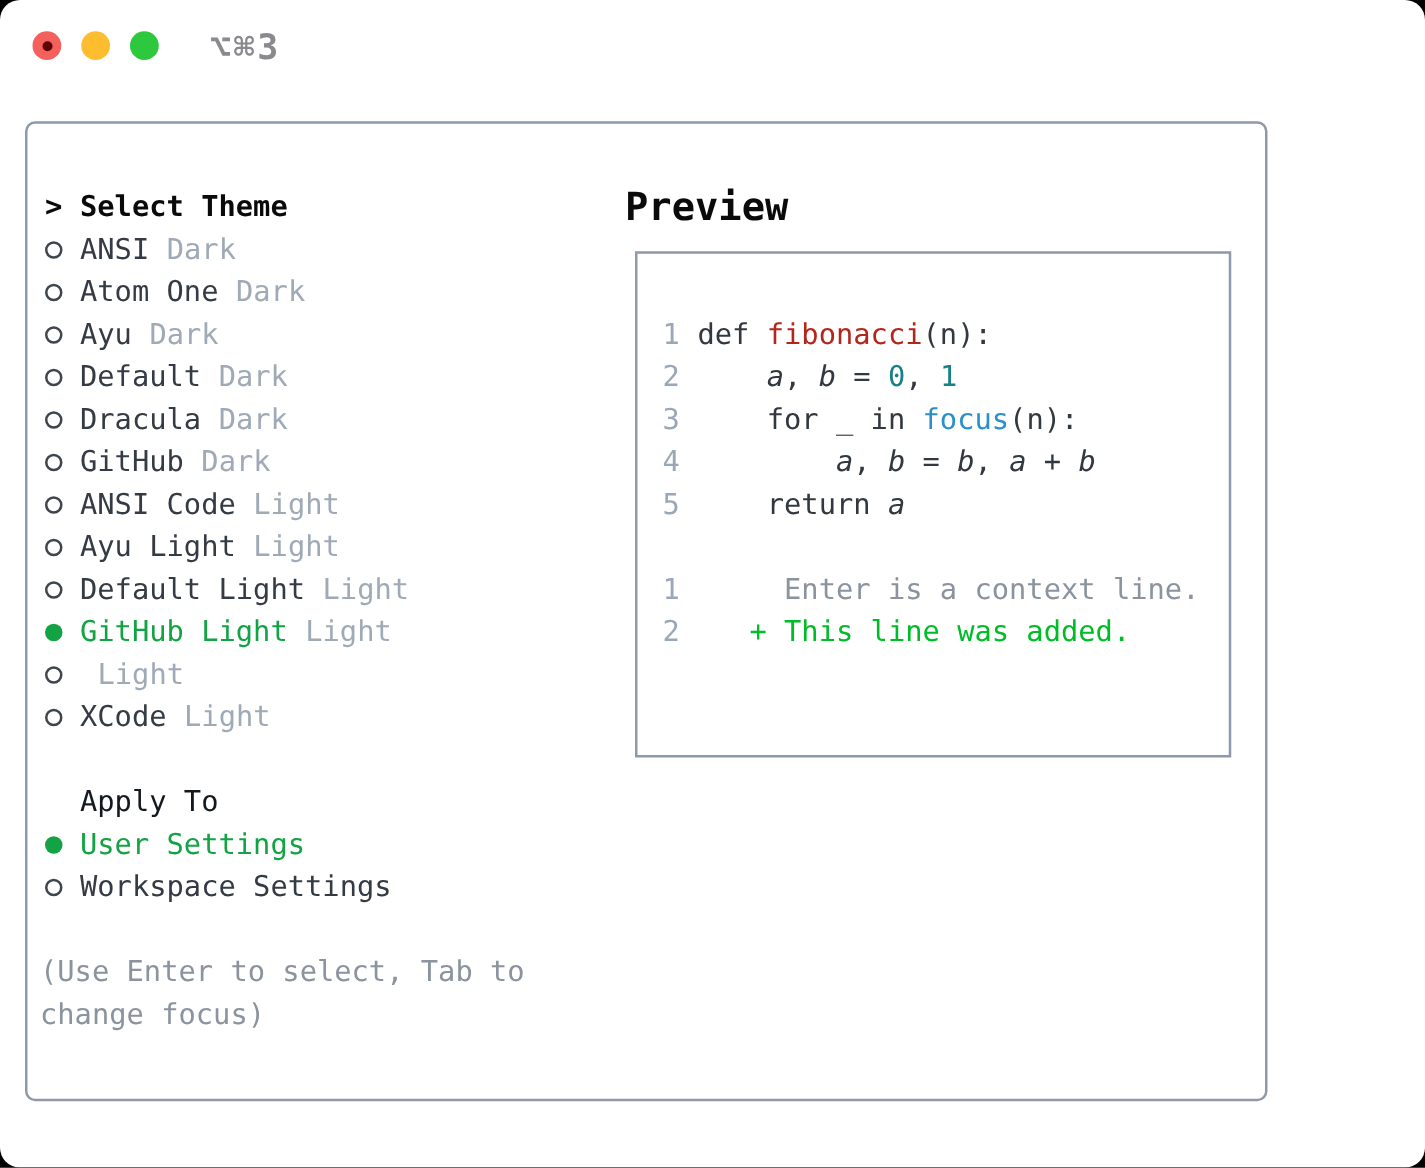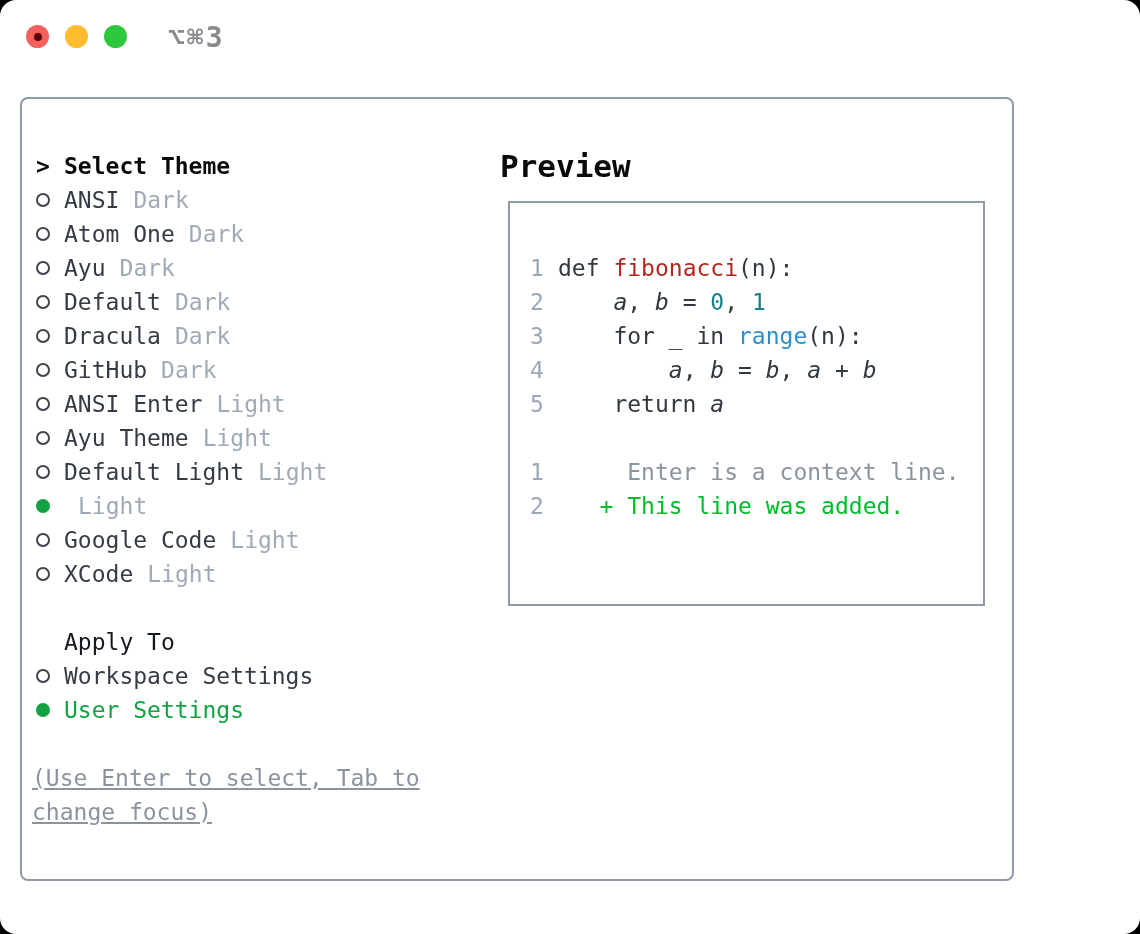--- a/index.html
+++ b/index.html
@@ -41,21 +41,21 @@
   .subheader-label { color:#14191f; }
   .bullet {
     width:14px; height:14px; border-radius:50%;
     border:2px solid #3f454d; background:transparent;
   }
   .bullet.filled { border:none; background:var(--accent_green,#13a344); }
   .item-label { color:var(--text_dark,#343b44);text-align:right; }
   .item-label.selected { color:var(--accent_green,#13a344); }
   .item-tag { margin-left:14px; color:var(--tag_gray,#a0aab6); }
   .blank { height:34px; }
-  .help { margin-left:-4px; color:var(--context_gray,#9aa4b0);text-decoration:underline; }
+  .help { margin-left:-4px; color:var(--context_gray,#9aa4b0); }
   .help div { height:34px; line-height:34px; white-space:pre; }
 
   
   .preview-header {
     position:absolute; left:478px; top:50px;
     font-size:31px; line-height:34px; font-weight:bold; color:#0a0a0a;
   }
   .preview-box {
     position:absolute; left:486px; top:102px; width:477px; height:405px;
     border:2px solid var(--border_gray,#8e99a9); background:#fff;
@@ -95,55 +95,55 @@
           <span class="header-label">Select Theme</span>
         </div>
 
         <div id="theme-items">
             <div class="row"><span class="prefix"><span class="bullet"></span></span><span class="item-label">ANSI</span><span class="item-tag">Dark</span></div>
             <div class="row"><span class="prefix"><span class="bullet"></span></span><span class="item-label">Atom One</span><span class="item-tag">Dark</span></div>
             <div class="row"><span class="prefix"><span class="bullet"></span></span><span class="item-label">Ayu</span><span class="item-tag">Dark</span></div>
             <div class="row"><span class="prefix"><span class="bullet"></span></span><span class="item-label">Default</span><span class="item-tag">Dark</span></div>
             <div class="row"><span class="prefix"><span class="bullet"></span></span><span class="item-label">Dracula</span><span class="item-tag">Dark</span></div>
             <div class="row"><span class="prefix"><span class="bullet"></span></span><span class="item-label">GitHub</span><span class="item-tag">Dark</span></div>
-            <div class="row"><span class="prefix"><span class="bullet"></span></span><span class="item-label">ANSI Enter</span><span class="item-tag">Light</span></div>
-            <div class="row"><span class="prefix"><span class="bullet"></span></span><span class="item-label">Ayu Theme</span><span class="item-tag">Light</span></div>
+            <div class="row"><span class="prefix"><span class="bullet"></span></span><span class="item-label">ANSI Code</span><span class="item-tag">Light</span></div>
+            <div class="row"><span class="prefix"><span class="bullet"></span></span><span class="item-label">Ayu Light</span><span class="item-tag">Light</span></div>
             <div class="row"><span class="prefix"><span class="bullet"></span></span><span class="item-label">Default Light</span><span class="item-tag">Light</span></div>
-            <div class="row"><span class="prefix"><span class="bullet filled"></span></span><span class="item-tag">Light</span></div>
-            <div class="row"><span class="prefix"><span class="bullet"></span></span><span class="item-label">Google Code</span><span class="item-tag">Light</span></div>
+            <div class="row"><span class="prefix"><span class="bullet filled"></span></span><span class="item-label selected">GitHub Light</span><span class="item-tag">Light</span></div>
+            <div class="row"><span class="prefix"><span class="bullet"></span></span><span class="item-tag">Light</span></div>
             <div class="row"><span class="prefix"><span class="bullet"></span></span><span class="item-label">XCode</span><span class="item-tag">Light</span></div>
           </div>
 
         <div class="blank"></div>
 
         <div class="row">
           <span class="prefix"></span>
           <span class="subheader-label">Apply To</span>
         </div>
 
         <div id="apply-items">
+            <div class="row"><span class="prefix"><span class="bullet filled"></span></span><span class="item-label selected">User Settings</span></div>
             <div class="row"><span class="prefix"><span class="bullet"></span></span><span class="item-label">Workspace Settings</span></div>
-            <div class="row"><span class="prefix"><span class="bullet filled"></span></span><span class="item-label selected">User Settings</span></div>
           </div>
 
         <div class="blank"></div>
 
         <div class="help">
           <div>(Use Enter to select, Tab to</div>
           <div>change focus)</div>
         </div>
       </div>
 
       <div class="preview-header">Preview</div>
 
       <div class="preview-box">
         <div id="preview-lines">
             <div class="code-line"><span class="line-num">1</span><span class="tok-code">def </span><span class="tok-func">fibonacci</span><span class="tok-code">(n):</span></div>
             <div class="code-line"><span class="line-num">2</span><span class="tok-code">    </span><span class="tok-var">a</span><span class="tok-code">, </span><span class="tok-var">b</span><span class="tok-code"> = </span><span class="tok-num">0</span><span class="tok-code">, </span><span class="tok-num">1</span></div>
-            <div class="code-line"><span class="line-num">3</span><span class="tok-code">    for _ in </span><span class="tok-builtin">range</span><span class="tok-code">(n):</span></div>
+            <div class="code-line"><span class="line-num">3</span><span class="tok-code">    for _ in </span><span class="tok-builtin">focus</span><span class="tok-code">(n):</span></div>
             <div class="code-line"><span class="line-num">4</span><span class="tok-code">        </span><span class="tok-var">a</span><span class="tok-code">, </span><span class="tok-var">b</span><span class="tok-code"> = </span><span class="tok-var">b</span><span class="tok-code">, </span><span class="tok-var">a</span><span class="tok-code"> + </span><span class="tok-var">b</span></div>
             <div class="code-line"><span class="line-num">5</span><span class="tok-code">    return </span><span class="tok-var">a</span></div>
             <div class="code-line"><span class="line-num"></span></div>
             <div class="code-line"><span class="line-num">1</span><span class="tok-context">     Enter is a context line.</span></div>
             <div class="code-line"><span class="line-num">2</span><span class="tok-added">   + This line was added.</span></div>
             <div class="code-line"><span class="line-num"></span></div>
           </div>
       </div>
 
     </div>

